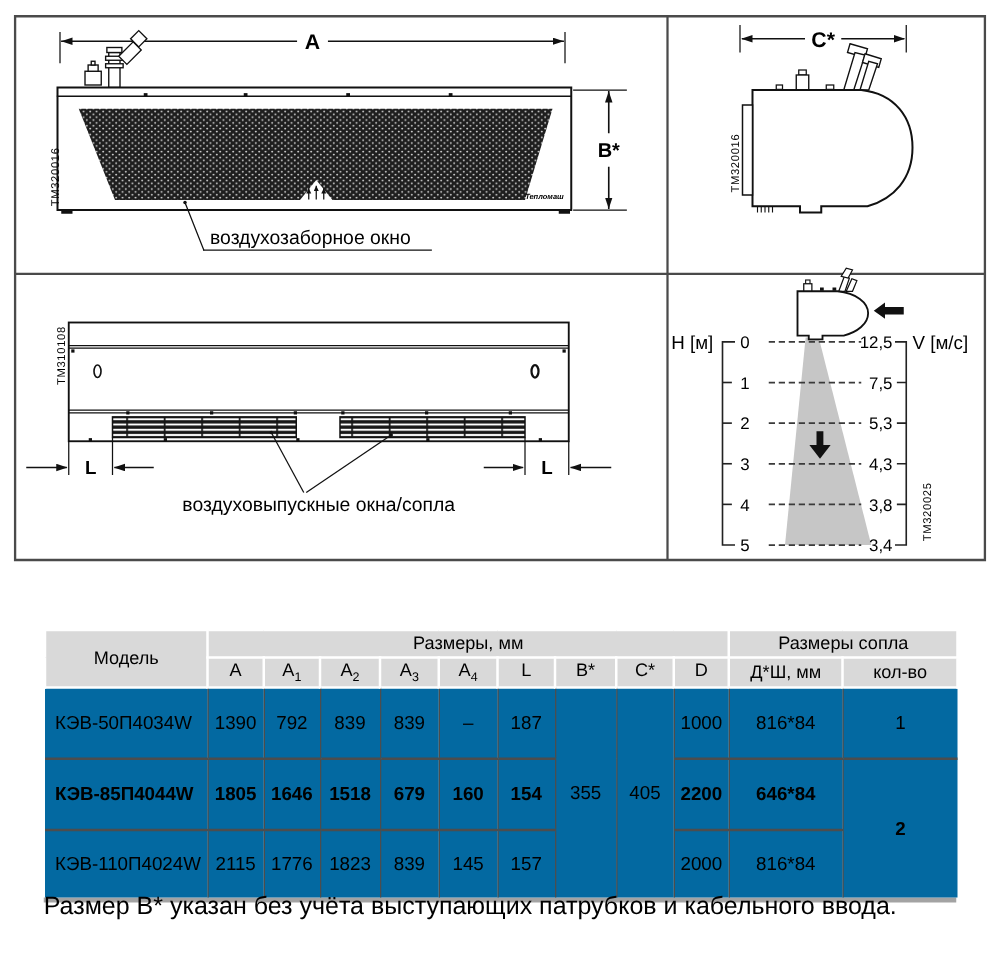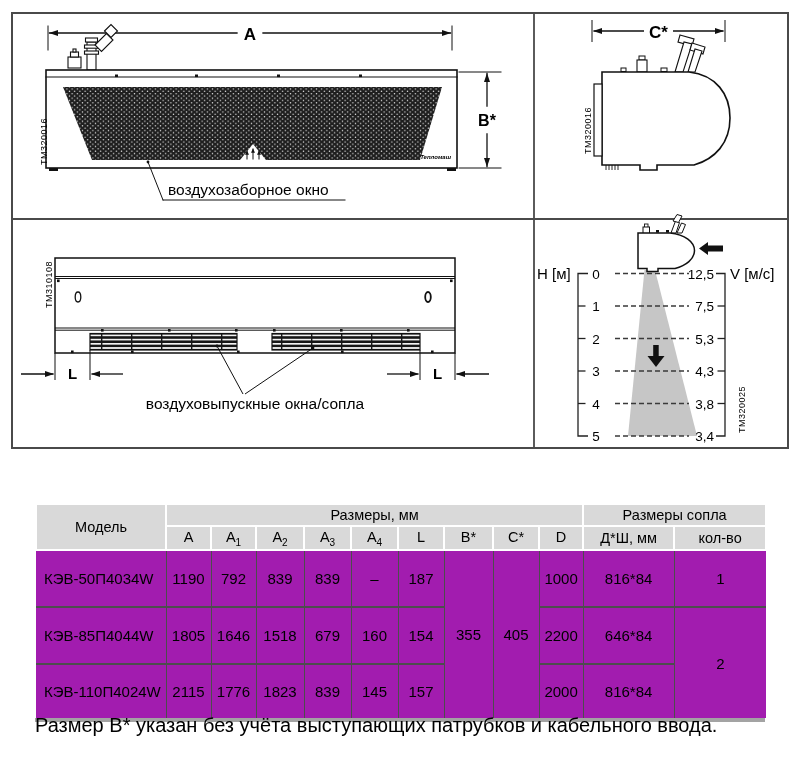--- a/index.html
+++ b/index.html
@@ -7,23 +7,23 @@
   .draw-wrap { position:absolute; left:11px; top:12px; width:778px; height:438px; }
   svg text { font-family:"Liberation Sans", sans-serif; fill:#000; }
 
   
   .specs { position:absolute; left:35px; top:503px; width:730px; border-bottom:4px solid #a3a3a3; }
   .specs table { width:730px; border-collapse:collapse; table-layout:fixed; font-size:15px; }
   .specs th { background:#d9d9d9; font-weight:normal; border:2px solid #fff; padding:0; font-size:14.5px; }
   .specs tr.h1 th { height:20px; }
   .specs tr.h2 th { height:22px; }
   .specs th sub { font-size:10px; }
-  .specs td { padding:0; text-align:center; vertical-align:middle; font-size:15px; background:#a21caf; }
+  .specs td { padding:0; text-align:center; vertical-align:middle; font-size:15px; background:#0369a1; }
   .specs tbody tr.r1 { height:57px; }
-  .specs tbody tr.r2 { height:57px; }
+  .specs tbody tr.r2 { height:57px;font-weight:bold; }
   .specs tbody tr.r3 { height:54px; }
   .specs td.model { text-align:left; padding-left:8px; }
   .specs td.vl { border-left:1.6px solid #4d4d4d; }
   .specs td.sep { border-top:2px solid #4d4d4d; }
 
   .notes { position:absolute; left:35px; top:717px; font-size:20px; line-height:16.5px; }
 </style>
 </head>
 <body>
 
@@ -300,21 +300,21 @@
         <th><span>B*</span><sub></sub></th>
         <th><span>C*</span><sub></sub></th>
         <th><span>D</span><sub></sub></th>
         <th>Д*Ш, мм</th>
         <th>кол-во</th>
       </tr>
     </thead>
     <tbody>
       <tr class="r1">
         <td class="model">КЭВ-50П4034W</td>
-        <td class="vl">1190</td>
+        <td class="vl">1390</td>
         <td class="vl">792</td>
         <td class="vl">839</td>
         <td class="vl">839</td>
         <td class="vl">–</td>
         <td class="vl">187</td>
         <td class="vl" rowspan="3">355</td>
         <td class="vl" rowspan="3">405</td>
         <td class="vl">1000</td>
         <td class="vl">816*84</td>
         <td class="vl">1</td>

